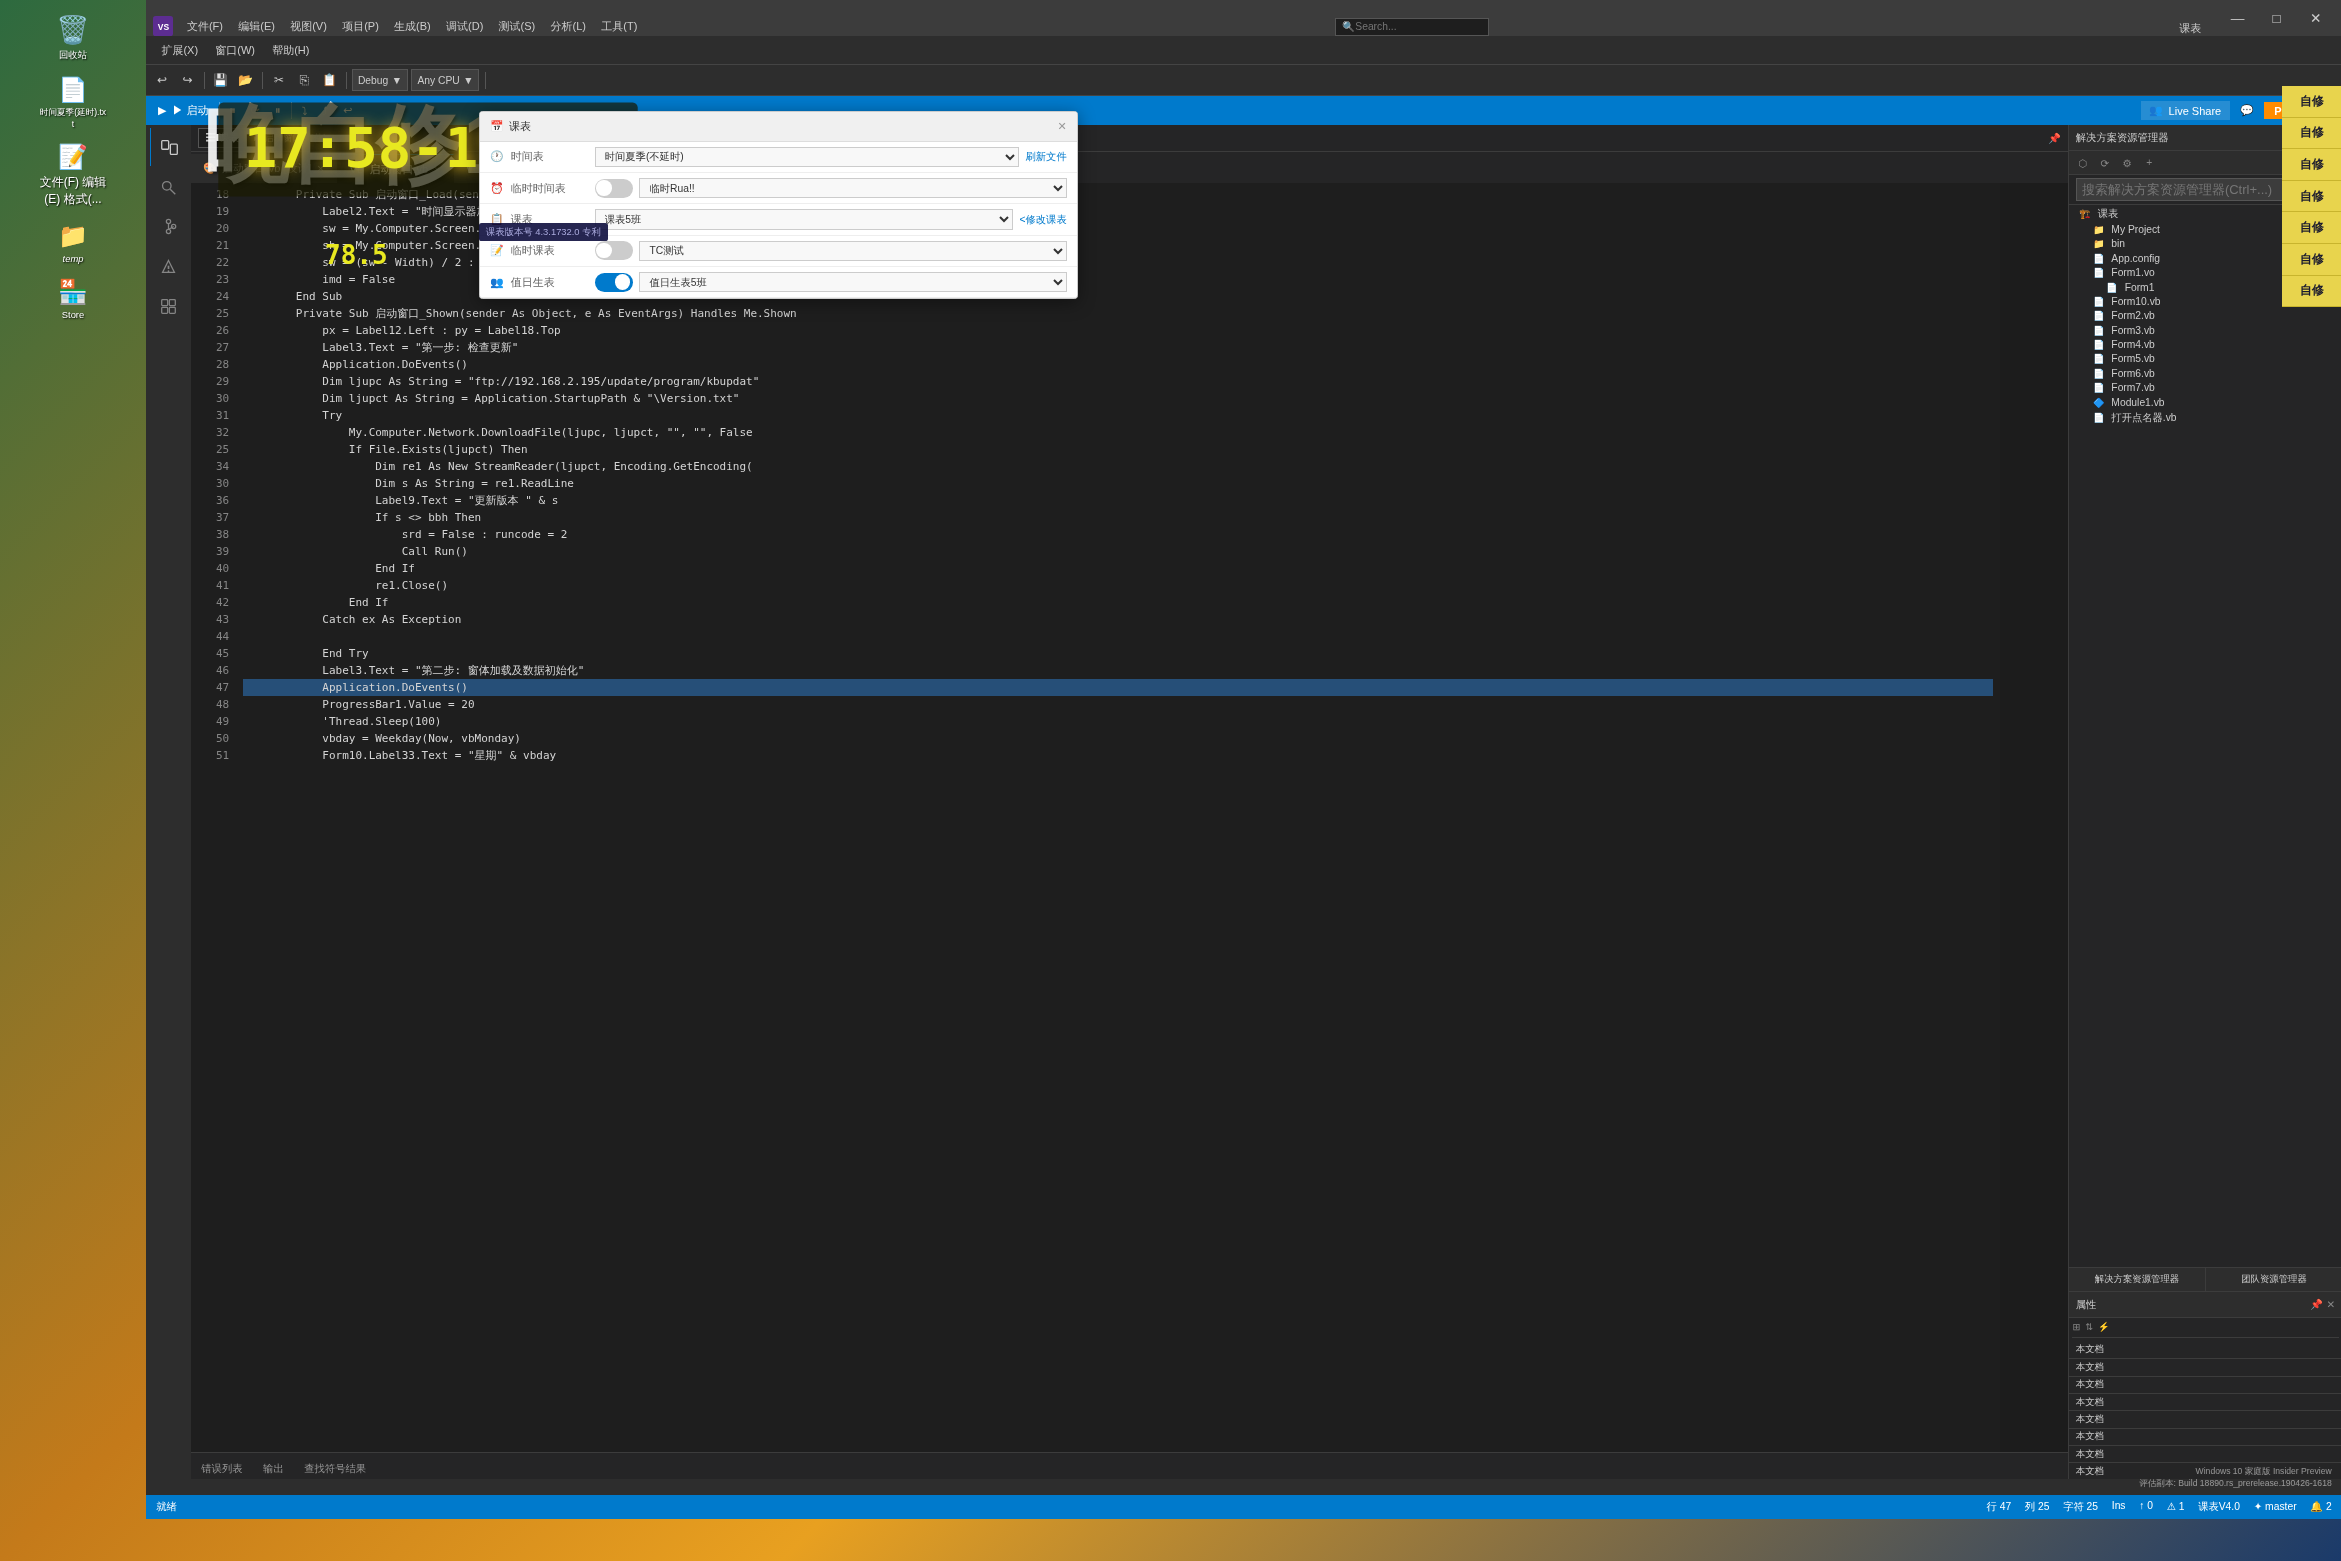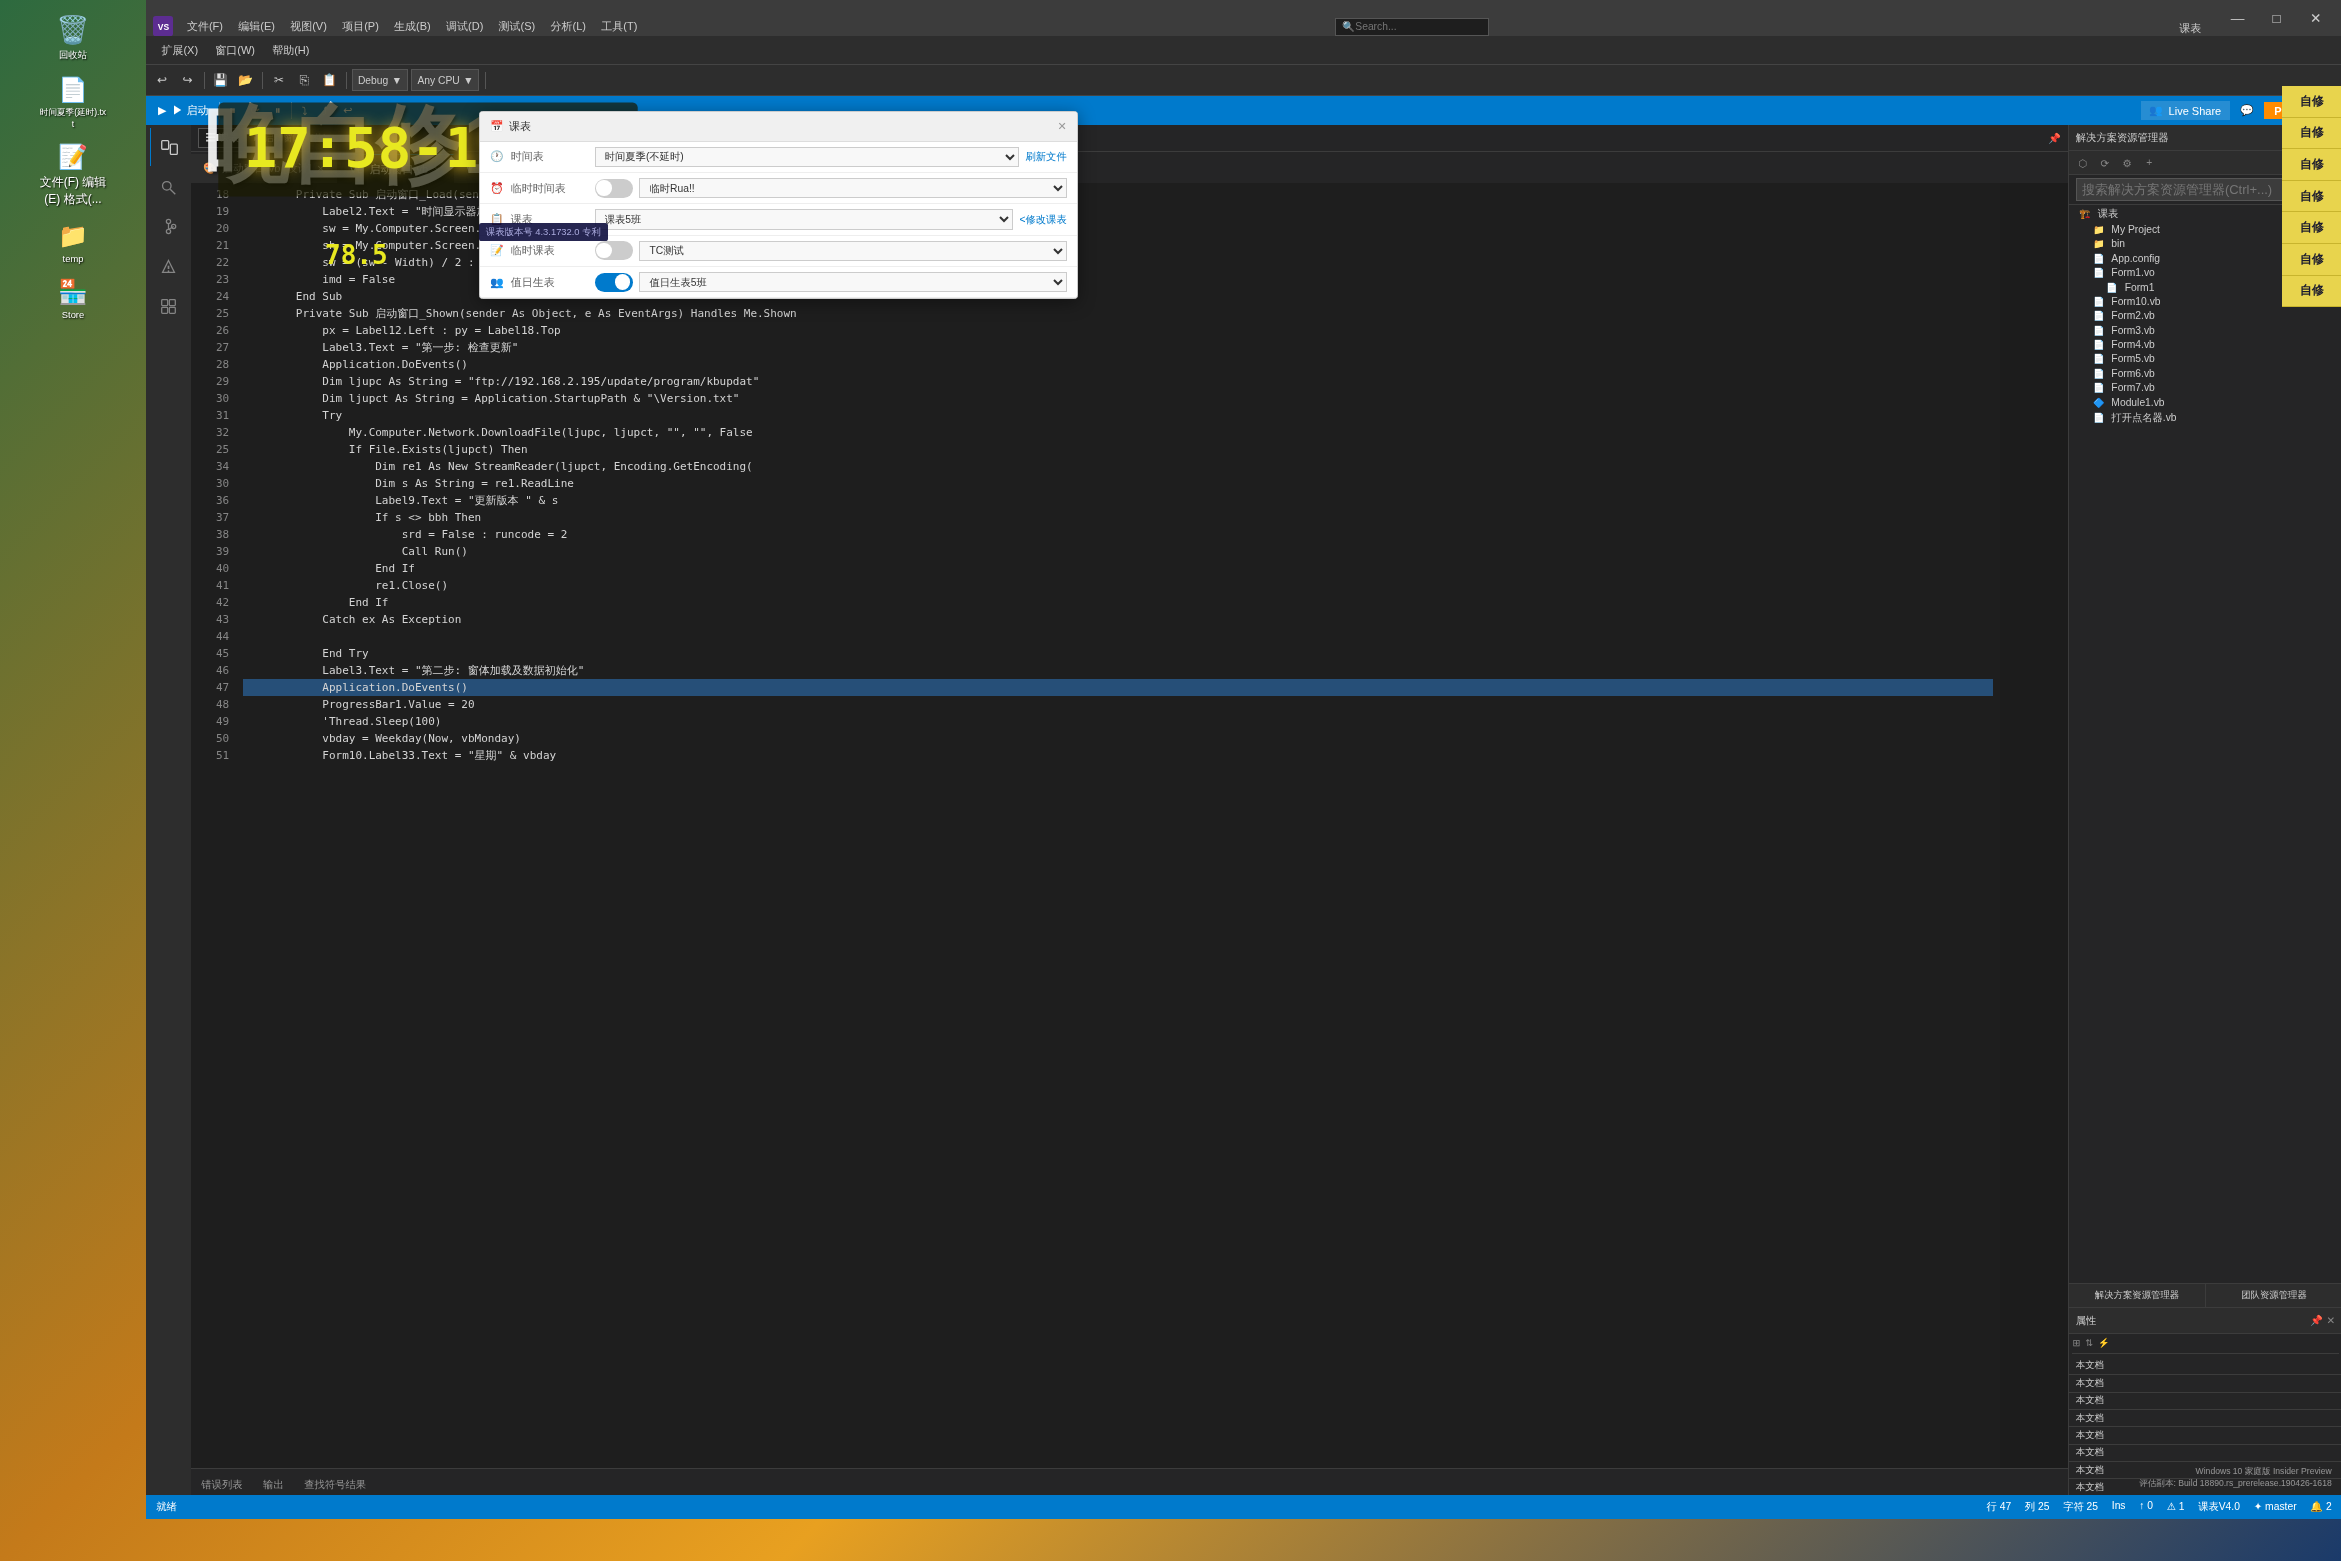--- a/index.html
+++ b/index.html
@@ -284,20 +284,21 @@
     }
 
     
     .status-bar {
       height: 24px;
       background: #007acc;
       display: flex; align-items: center;
       padding: 0 10.3px; gap: 17px;
       font-size: 10.3px; color: #fff;
       flex-shrink: 0;
+      margin-top: 16px;
     }
     .status-right {
       margin-left: auto;
       display: flex; gap: 13.7px;
     }
 
     
     .bottom-tabs {
       height: 27px;
       background: #252526;
@@ -458,21 +459,21 @@
     <div style="display:flex;flex-direction:column;align-items:center;gap:3.4px;cursor:pointer;">
       <span style="font-size:24px;">📄</span>
       <span style="color:#fff;font-size:8.6px;text-shadow:0.9px 0.9px 1.7px #000;text-align:center;width:68px;word-break:break-all;">时间夏季(延时).txt</span>
     </div>
     <div style="display:flex;flex-direction:column;align-items:center;gap:3.4px;cursor:pointer;">
       <span style="font-size:24px;">📝</span>
       <span style="color:#fff;font-size:12px;text-shadow:0.9px 0.9px 1.7px #000;text-align:center;width:68px;">文件(F) 编辑(E) 格式(...</span>
     </div>
     <div style="display:flex;flex-direction:column;align-items:center;gap:3.4px;cursor:pointer;">
       <span style="font-size:24px;">📁</span>
-      <span style="color:#fff;font-size:9.4px;text-shadow:0.9px 0.9px 1.7px #000;">temp</span>
+      <span style="color:#fff;font-size:9.4px;text-shadow:0.9px 0.9px 1.7px #000;font-style:italic;">temp</span>
     </div>
     <div style="display:flex;flex-direction:column;align-items:center;gap:3.4px;cursor:pointer;">
       <span style="font-size:24px;">🏪</span>
       <span style="color:#fff;font-size:9.4px;text-shadow:0.9px 0.9px 1.7px #000;">Store</span>
     </div>
   </div>
 </div>
 
 <div class="ide-window">
 

